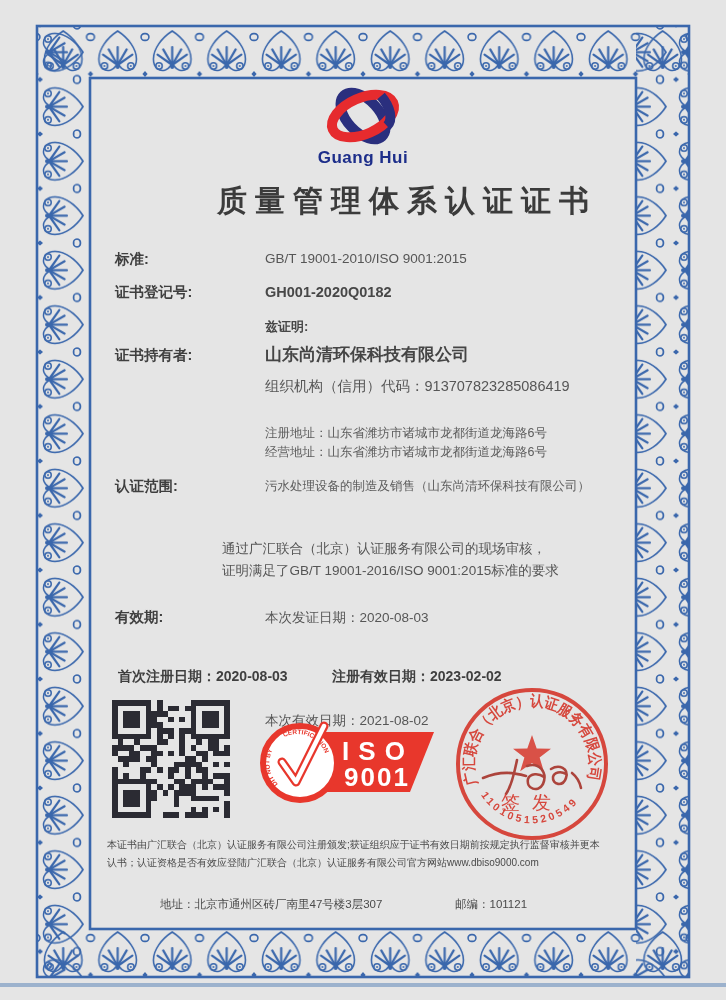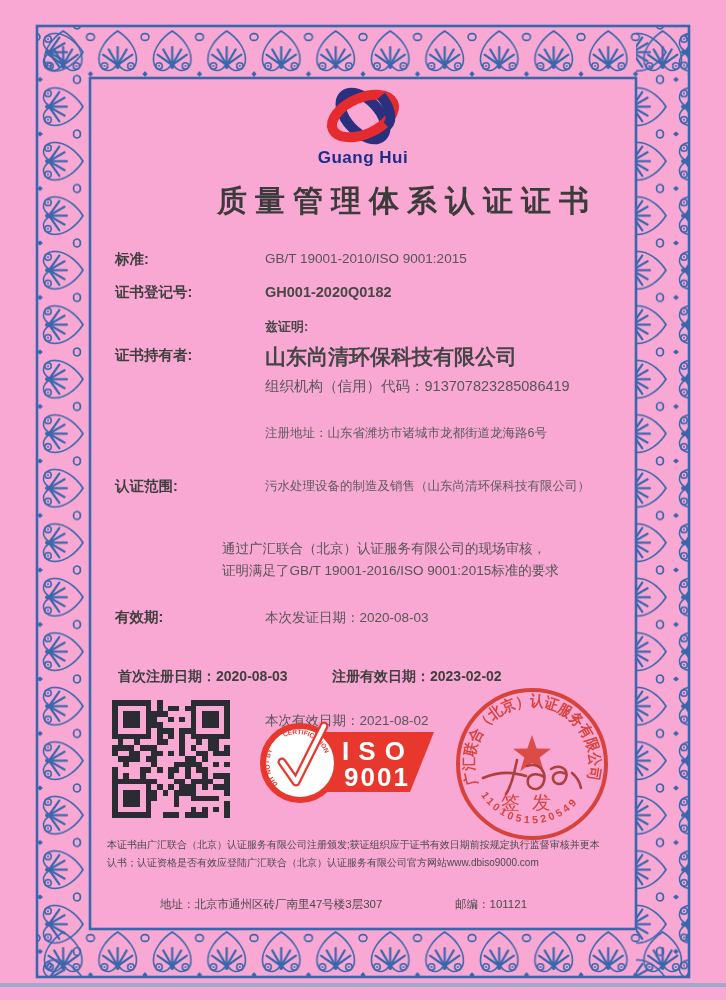--- a/index.html
+++ b/index.html
@@ -1,34 +1,34 @@
 <!DOCTYPE html>
 <html><head>
 <meta charset="utf-8">
 <style>
   html,body{margin:0;padding:0;}
   body{
     width:726px;height:1000px;background:#ffffff;position:relative;overflow:hidden;
     font-family:"Liberation Sans","DejaVu Sans",sans-serif;
   }
-  .page{position:absolute;inset:0;background:#f9a8d4;}
+  .page{position:absolute;inset:0;background:#e5e5e5;}
   .abs{position:absolute;}
   .border-svg{position:absolute;left:0;top:0;}
   .brand-name{
     position:absolute;left:0;top:148px;width:726px;text-align:center;
     font-size:17px;font-weight:bold;color:#1d2e8a;letter-spacing:.5px;
   }
   .cert-title{
     position:absolute;left:0;top:181px;width:726px;text-align:center;
     font-size:30px;font-weight:bold;color:#3b3b3b;letter-spacing:8px;padding-left:44px;
   }
   .lab{position:absolute;left:115px;font-size:14.5px;font-weight:bold;color:#3f3f3f;white-space:nowrap;}
   .val{position:absolute;left:265px;font-size:13.5px;color:#565656;white-space:nowrap;}
   .val.strong{font-weight:bold;font-size:14.5px;color:#474747;}
-  .val.holder{font-size:21px;font-weight:600;color:#454545;}
+  .val.holder{font-size:17px;font-weight:600;color:#454545;}
   .val.small{font-size:12.5px;color:#5c5c5c;}
   .audit{position:absolute;left:222px;font-size:13.5px;color:#555;white-space:nowrap;}
   .datebold{position:absolute;font-size:14px;font-weight:bold;color:#3f3f3f;white-space:nowrap;}
   .footer-line{position:absolute;left:107px;width:520px;font-size:10px;color:#4a4a4a;white-space:nowrap;}
   .addr{position:absolute;top:897px;font-size:11.5px;color:#4a4a4a;white-space:nowrap;}
   .scan-edge{position:absolute;left:0;top:983px;width:726px;height:4px;background:#8fa9c9;opacity:.85;}
 </style>
 </head>
 <body>
 
@@ -87,20 +87,21 @@
   <div class="lab" style="top:283px;">证书登记号:</div>
   <div class="val strong" style="top:284px;">GH001-2020Q0182</div>
 
   <div class="val strong" style="top:318px;font-size:13px;">兹证明:</div>
 
   <div class="lab" style="top:346px;">证书持有者:</div>
   <div class="val holder" style="top:343px;">山东尚清环保科技有限公司</div>
 
   <div class="val" style="top:377px;font-size:14.5px;">组织机构（信用）代码：913707823285086419</div>
   <div class="val small" style="top:411px;margin-top:14px;">注册地址：山东省潍坊市诸城市龙都街道龙海路6号</div>
+  <div class="val small" style="top:444px;">经营地址：山东省潍坊市诸城市龙都街道龙海路6号</div>
 
   <div class="lab" style="top:477px;">认证范围:</div>
   <div class="val small" style="top:478px;">污水处理设备的制造及销售（山东尚清环保科技有限公司）</div>
 
   <div class="audit" style="top:540px;">通过广汇联合（北京）认证服务有限公司的现场审核，</div>
   <div class="audit" style="top:562px;">证明满足了GB/T 19001-2016/ISO 9001:2015标准的要求</div>
 
   <div class="lab" style="top:608px;">有效期:</div>
   <div class="val" style="top:609px;">本次发证日期：2020-08-03</div>
   <div class="val" style="top:664px;margin-top:48px;">本次有效日期：2021-08-02</div>

